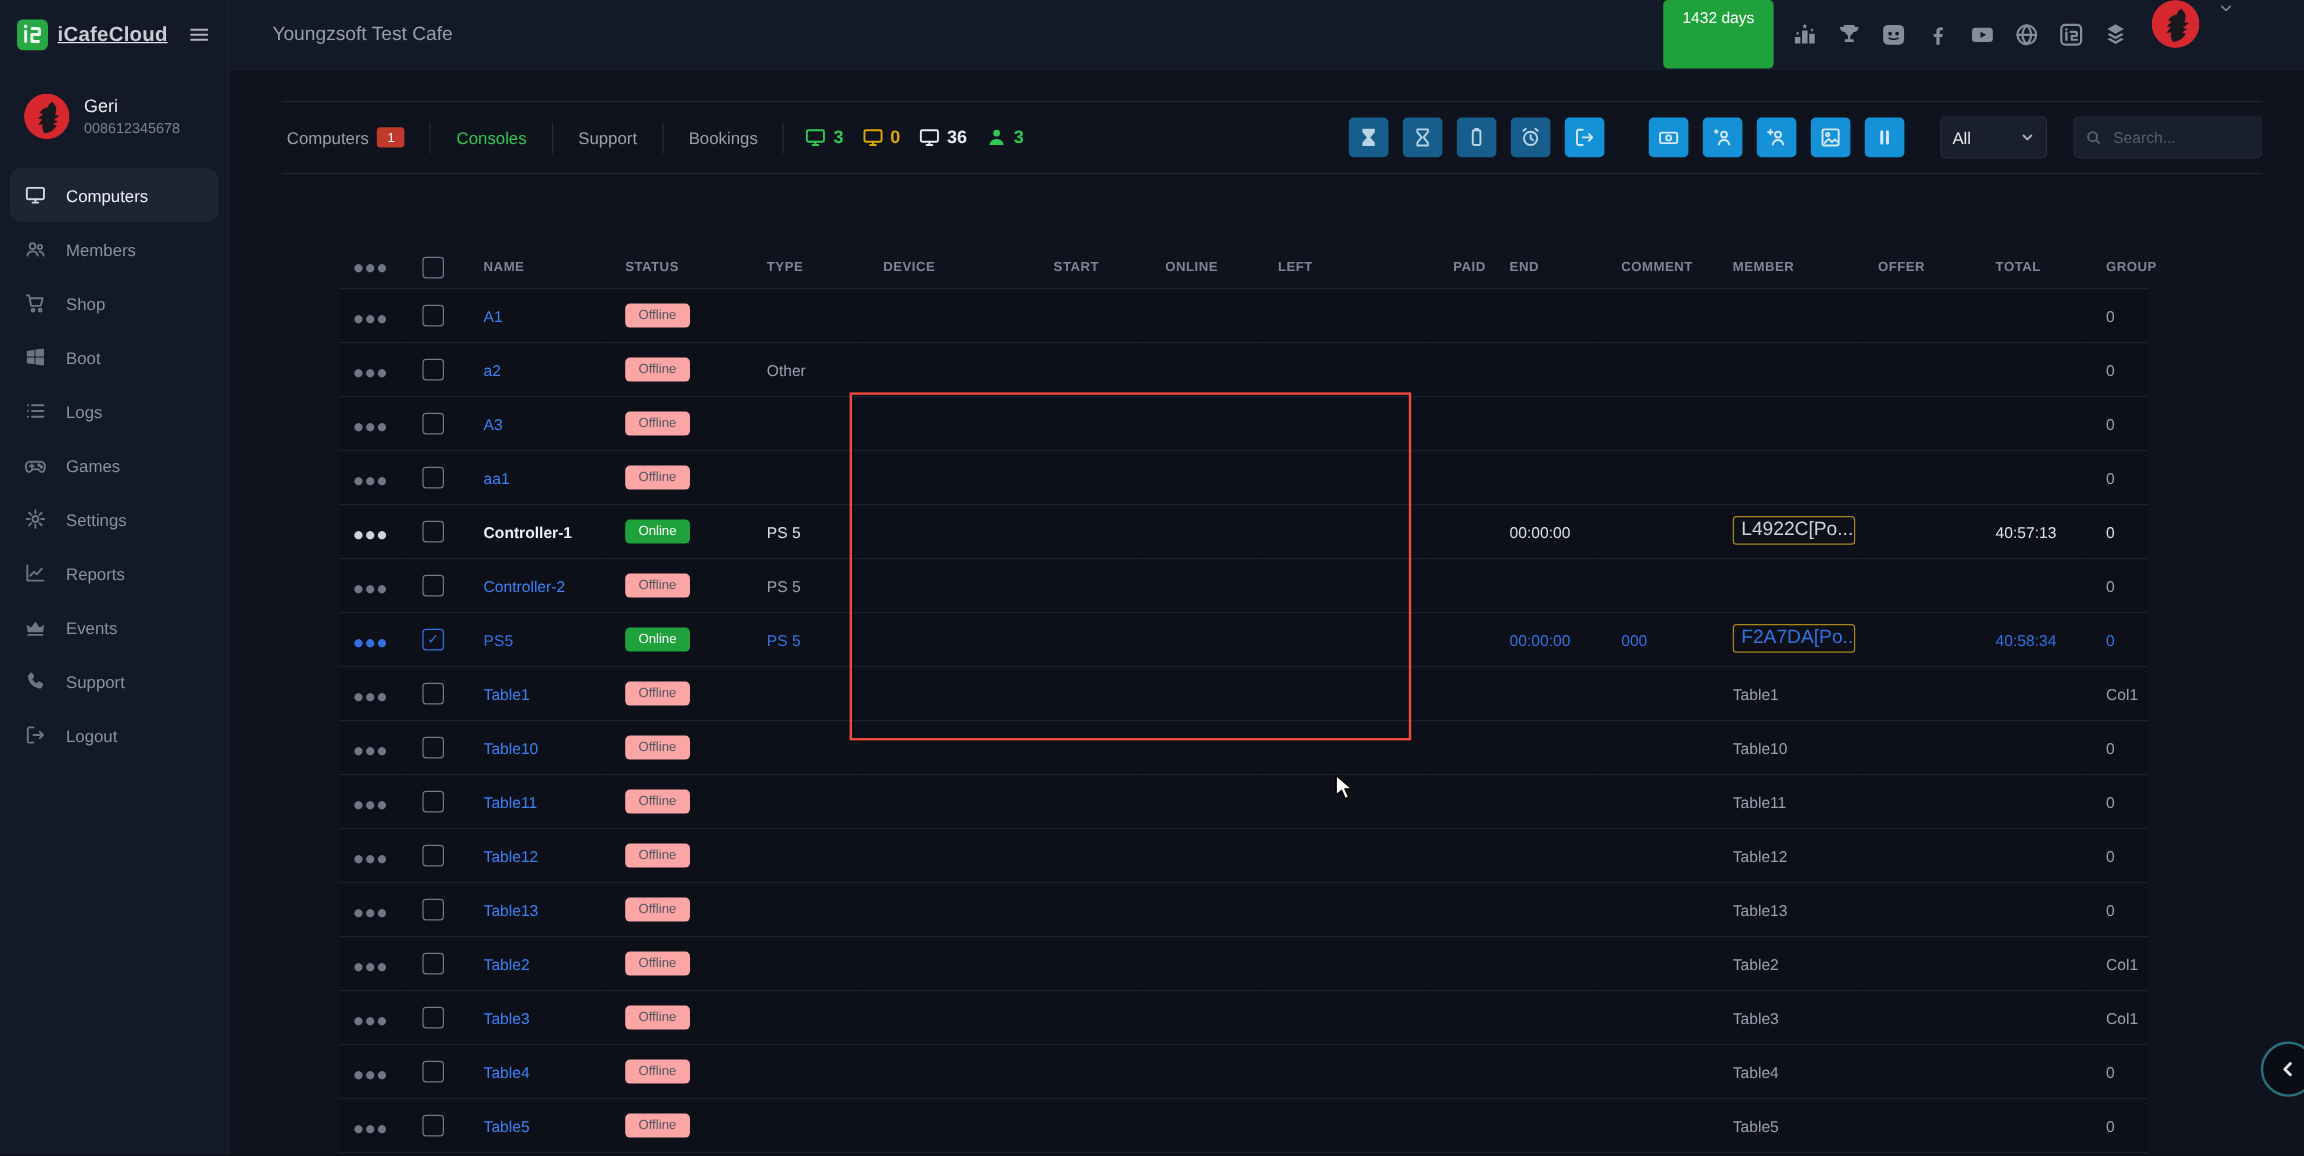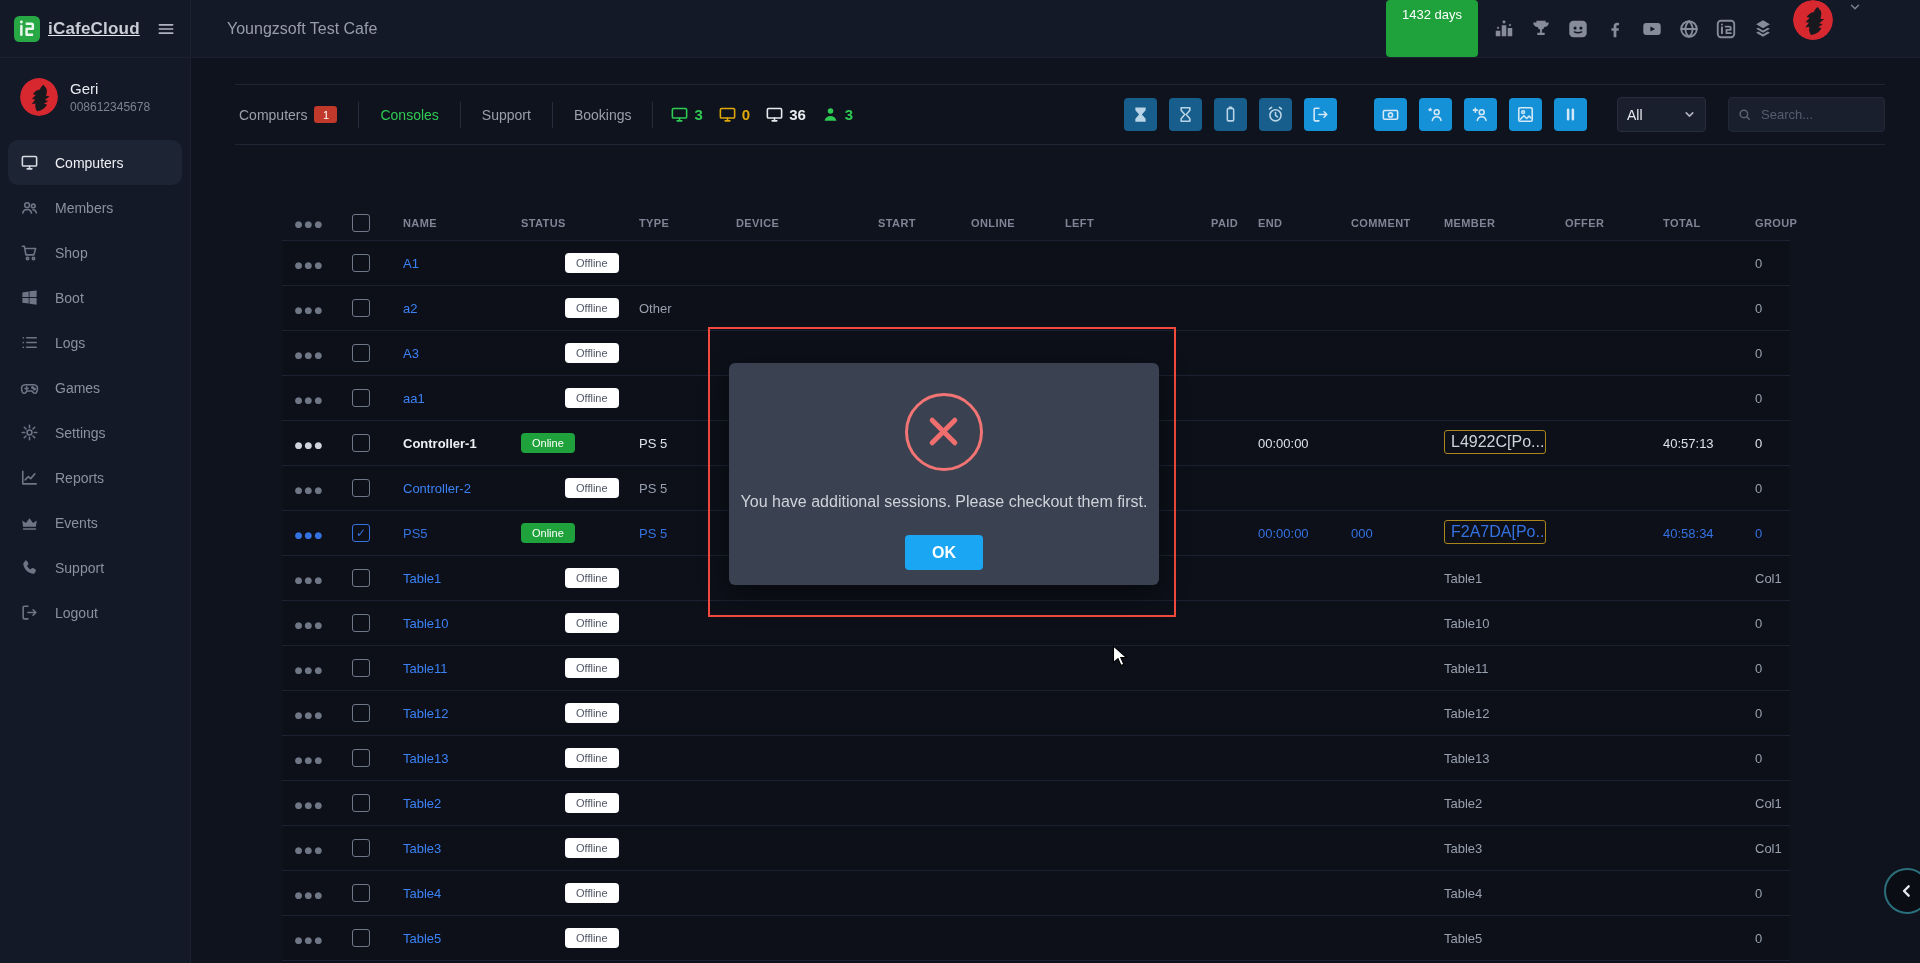--- a/index.html
+++ b/index.html
@@ -78,21 +78,21 @@
   .grid tbody tr{background:#0d1019;border-bottom:1px solid #1b2130;cursor:pointer;}
   .grid td{height:44px;font-size:13px;color:#99a0af;padding:0 0 0 18px;white-space:nowrap;overflow:hidden;}
   .grid td.name{color:#3b82f6;}
   .dots{font-family:"DejaVu Sans",sans-serif;font-size:9px;letter-spacing:2px;color:#6f7685;cursor:pointer;}
   tr.emph .dots{color:#d0d4dc;}
   .checkbox{width:16px;height:16px;border:1.5px solid #707788;border-radius:3px;margin:0 auto;display:flex;
             align-items:center;justify-content:center;font-size:12px;color:transparent;cursor:pointer;
             font-family:"DejaVu Sans",sans-serif;background:transparent;}
   .checkbox.checked{border-color:#3472e2;color:#3472e2;font-weight:bold;}
   .badge{display:inline-block;font-size:11px;padding:4px 11px;border-radius:4px;}
-  .badge.offline{background:#ffffff;color:#515766;margin-left:44px;}
+  .badge.offline{background:#fca5a5;color:#515766;}
   .badge.online{background:#1fa23b;color:#fff;}
   .member-badge{display:inline-block;font-size:16px;padding:2px 6px;border:1px solid #a8861c;border-radius:3px;
                 color:#cfd3da;max-width:88px;overflow:hidden;white-space:nowrap;cursor:pointer;}
   tr.emph td.name{color:#edf0f5;font-weight:bold;}
   tr.emph td{color:#dde1e9;}
   tr.selected td,tr.selected td.name,tr.selected .dots{color:#3472e2;}
   tr.selected .member-badge{color:#3472e2;}
 
   
   .sel-outline{position:absolute;left:708px;top:327px;width:468px;height:290px;border:2px solid #f44a3e;
@@ -847,25 +847,20 @@
             <td></td>
             <td></td>
             <td>0</td>
           </tr>
         </tbody>
     </table>
   </main>
 
   <div class="sel-outline"></div>
 
-  <div class="modal">
-    <div class="x-circle"></div>
-    <div class="modal-msg">You have additional sessions. Please checkout them first.</div>
-    <button class="ok-btn">OK</button>
-  </div>
 
   <div class="edge-fab">
     <svg viewBox="0 0 24 24" fill="none" stroke="currentColor" stroke-width="3.5" stroke-linecap="round" stroke-linejoin="round">
         <path d="M14.5 5 7.5 12l7 7"></path>
       </svg>
   </div>
 
   <svg class="cursor" viewBox="0 0 20 22">
     <path d="M1.5 1.2 1.5 17.5 6 13.7 9 20.5 11.8 19.2 8.8 12.5 14.5 12.5 Z" fill="#fff" stroke="#000" stroke-width="1.1"></path>
   </svg>

